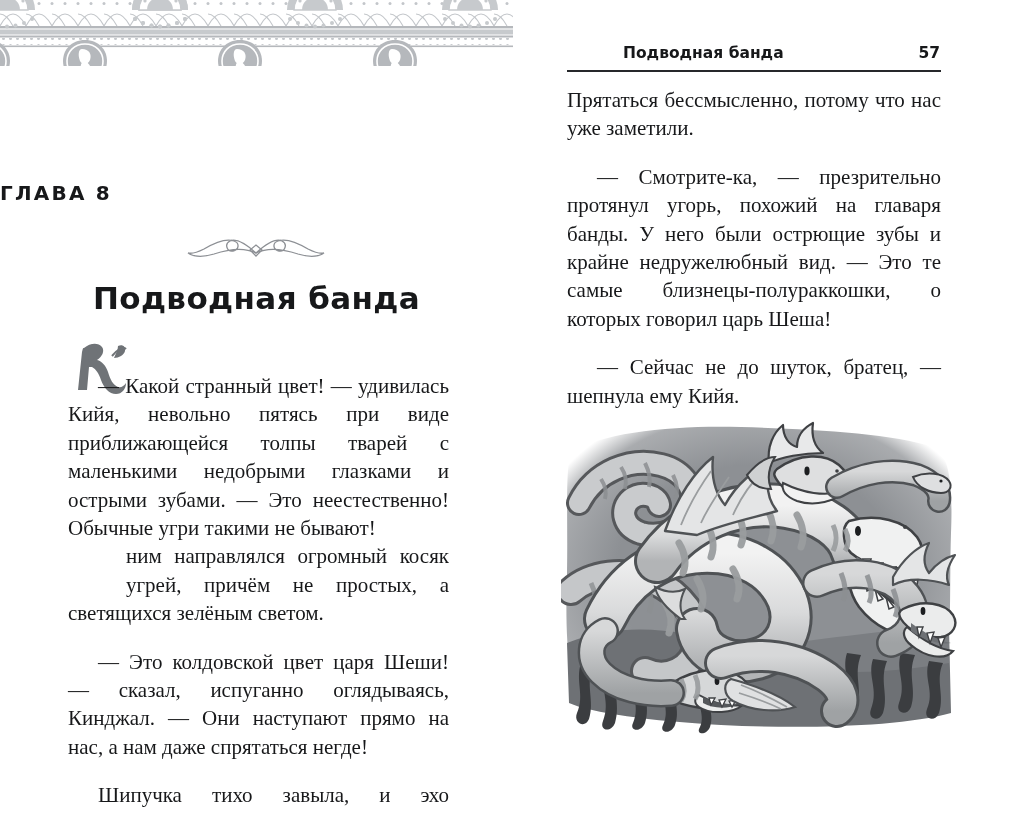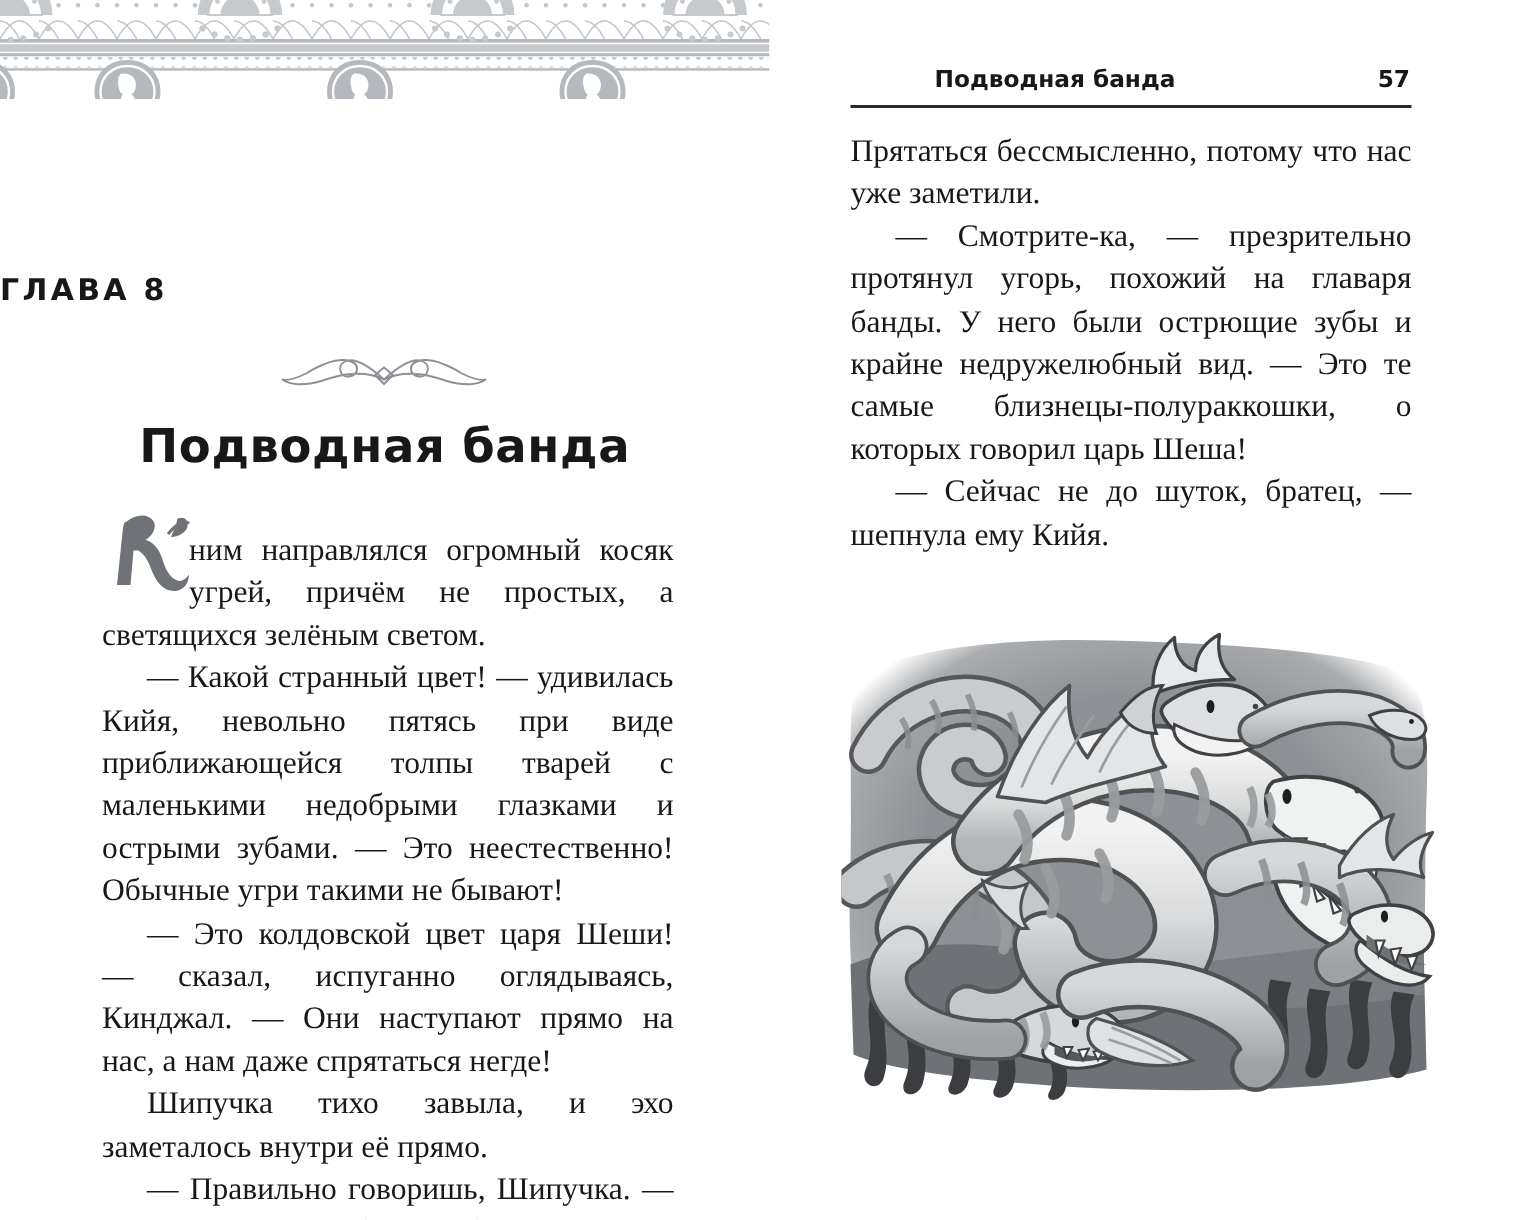--- a/index.html
+++ b/index.html
@@ -72,21 +72,21 @@
   .para {
     margin: 0;
     font-family: "Liberation Serif", serif;
     font-size: 21px;
     line-height: 28.4px;
     color: #17181a;
     text-align: justify;
     text-justify: inter-word;
     hyphens: manual;
   }
-  .para.indent { text-indent: 30px; }
+  .para.indent { text-indent: 30px; margin-top: 20px; }
   .para.first { text-indent: 0; }
 
   
   #dropcap {
     position: absolute;
     left: 68px; top: 338px;
     width: 66px; height: 66px;
     pointer-events: none;
   }
   #dropcap svg { display:block; width:66px; height:66px; }
@@ -269,22 +269,22 @@
           <path d="M20 12 C24 9 28 9 29 13 C30 17 26 22 21 24 L20 12 Z" fill="#6f7377"></path>
           <path d="M50 8 C54 6 58 8 57 13 C56 17 51 20 46 20 C48 15 50 12 50 8 Z"></path>
         </g>
         <g fill="none" stroke="#6f7377" stroke-width="2">
           <path d="M44 18 C49 12 55 8 58 11"></path>
         </g>
       </svg>
     </div>
 
     <div id="left-body">
+      <p class="para indent">— Какой странный цвет! — удивилась Кийя, невольно пятясь при виде приближающейся толпы тварей с маленькими недобрыми глазками и острыми зубами. — Это неестественно! Обычные угри такими не бывают!</p>
       <p class="para first"><span class="dc-spacer"></span><span>ним направлялся огромный косяк угрей, причём не простых, а светящихся зелёным светом.</span></p>
-      <p class="para indent">— Какой странный цвет! — удивилась Кийя, невольно пятясь при виде приближающейся толпы тварей с маленькими недобрыми глазками и острыми зубами. — Это неестественно! Обычные угри такими не бывают!</p>
       <p class="para indent">— Это колдовской цвет царя Шеши! — сказал, испуганно оглядываясь, Кинджал. — Они наступают прямо на нас, а нам даже спрятаться негде!</p>
       <p class="para indent">Шипучка тихо завыла, и эхо заметалось внутри её прямо.</p>
       <p class="para indent">— Правильно говоришь, Шипучка. — Кийя задвинула собачку себе за спину. —</p>
     </div>
   </div>
 
   <div id="right-page">
 
     <div id="running-head">
       <span id="running-head-title">Подводная банда</span>

